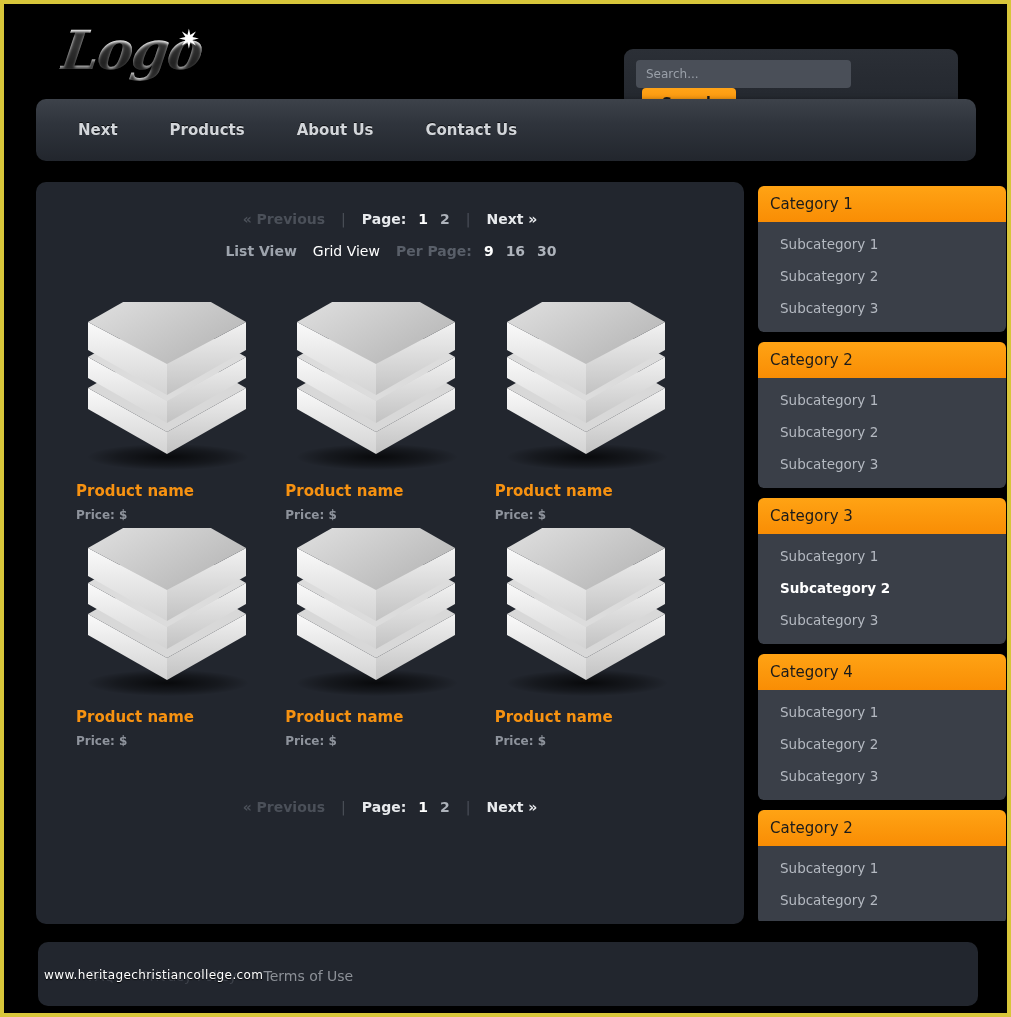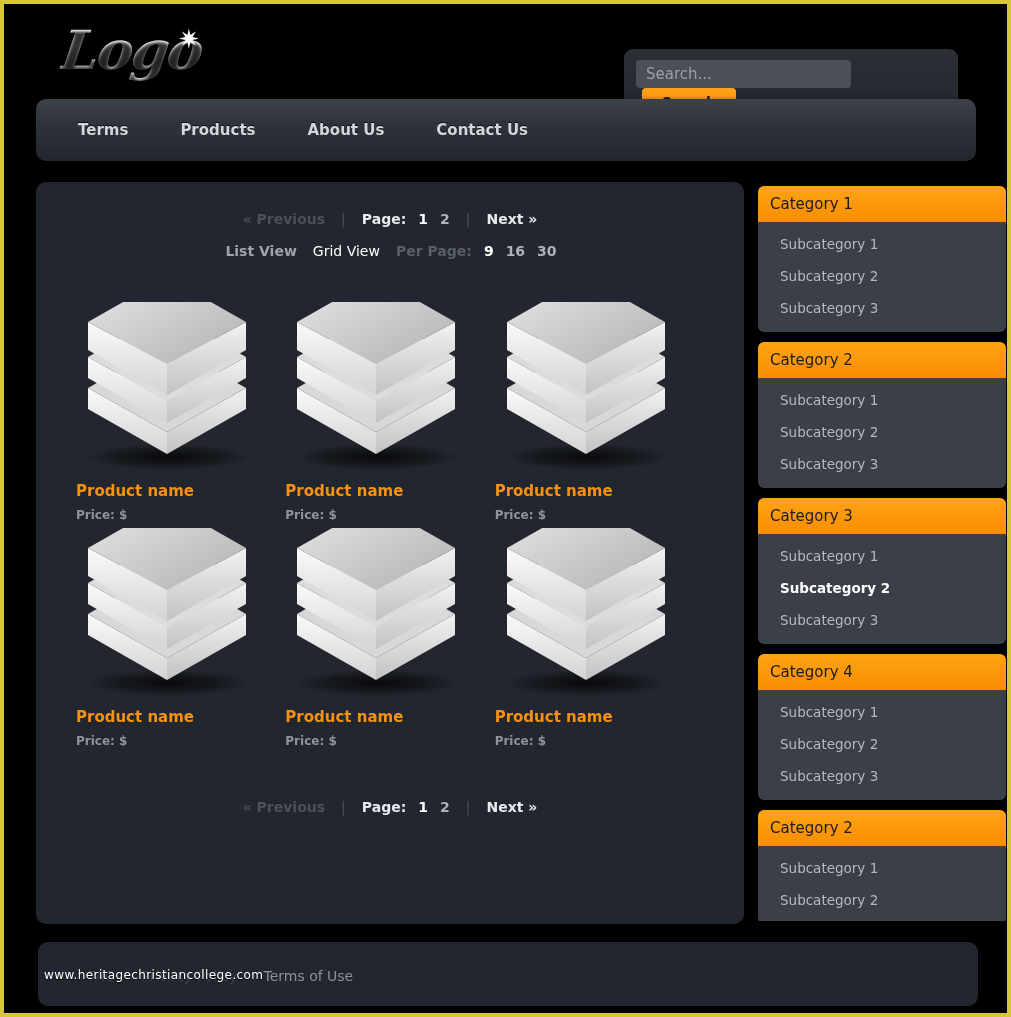--- a/index.html
+++ b/index.html
@@ -71,21 +71,21 @@
   }
 
   .search-input {
     width: 215px;
     height: 28px;
     background: #4a4f58;
     border: none;
     border-radius: 4px;
     padding: 0 10px;
     color: #e4e6ea;
-    font-size: 15px;
+    font-size: 12px;
     font-family: "DejaVu Sans", "Liberation Sans", sans-serif;
     vertical-align: top;
     outline: none;
   }
   .search-input::placeholder { color: #9aa0a9; }
 
   .search-button {
     width: 94px;
     height: 28px;
     margin-left: 6px;
@@ -294,21 +294,21 @@
     <div class="logo">Logo</div>
     <div class="logo-star">✷</div>
 
     <div class="search-panel">
       <input class="search-input" type="text" placeholder="Search..." style="">
       <button class="search-button">Search</button>
     </div>
   </div>
 
   <div class="nav">
-    <a class="nav-item">Terms</a>
+    <a class="nav-item">Next</a>
     <a class="nav-item">Products</a>
     <a class="nav-item">About Us</a>
     <a class="nav-item">Contact Us</a>
   </div>
 
   <div class="main-wrap">
 
     <div class="content">
 
       <div class="toolbar">

